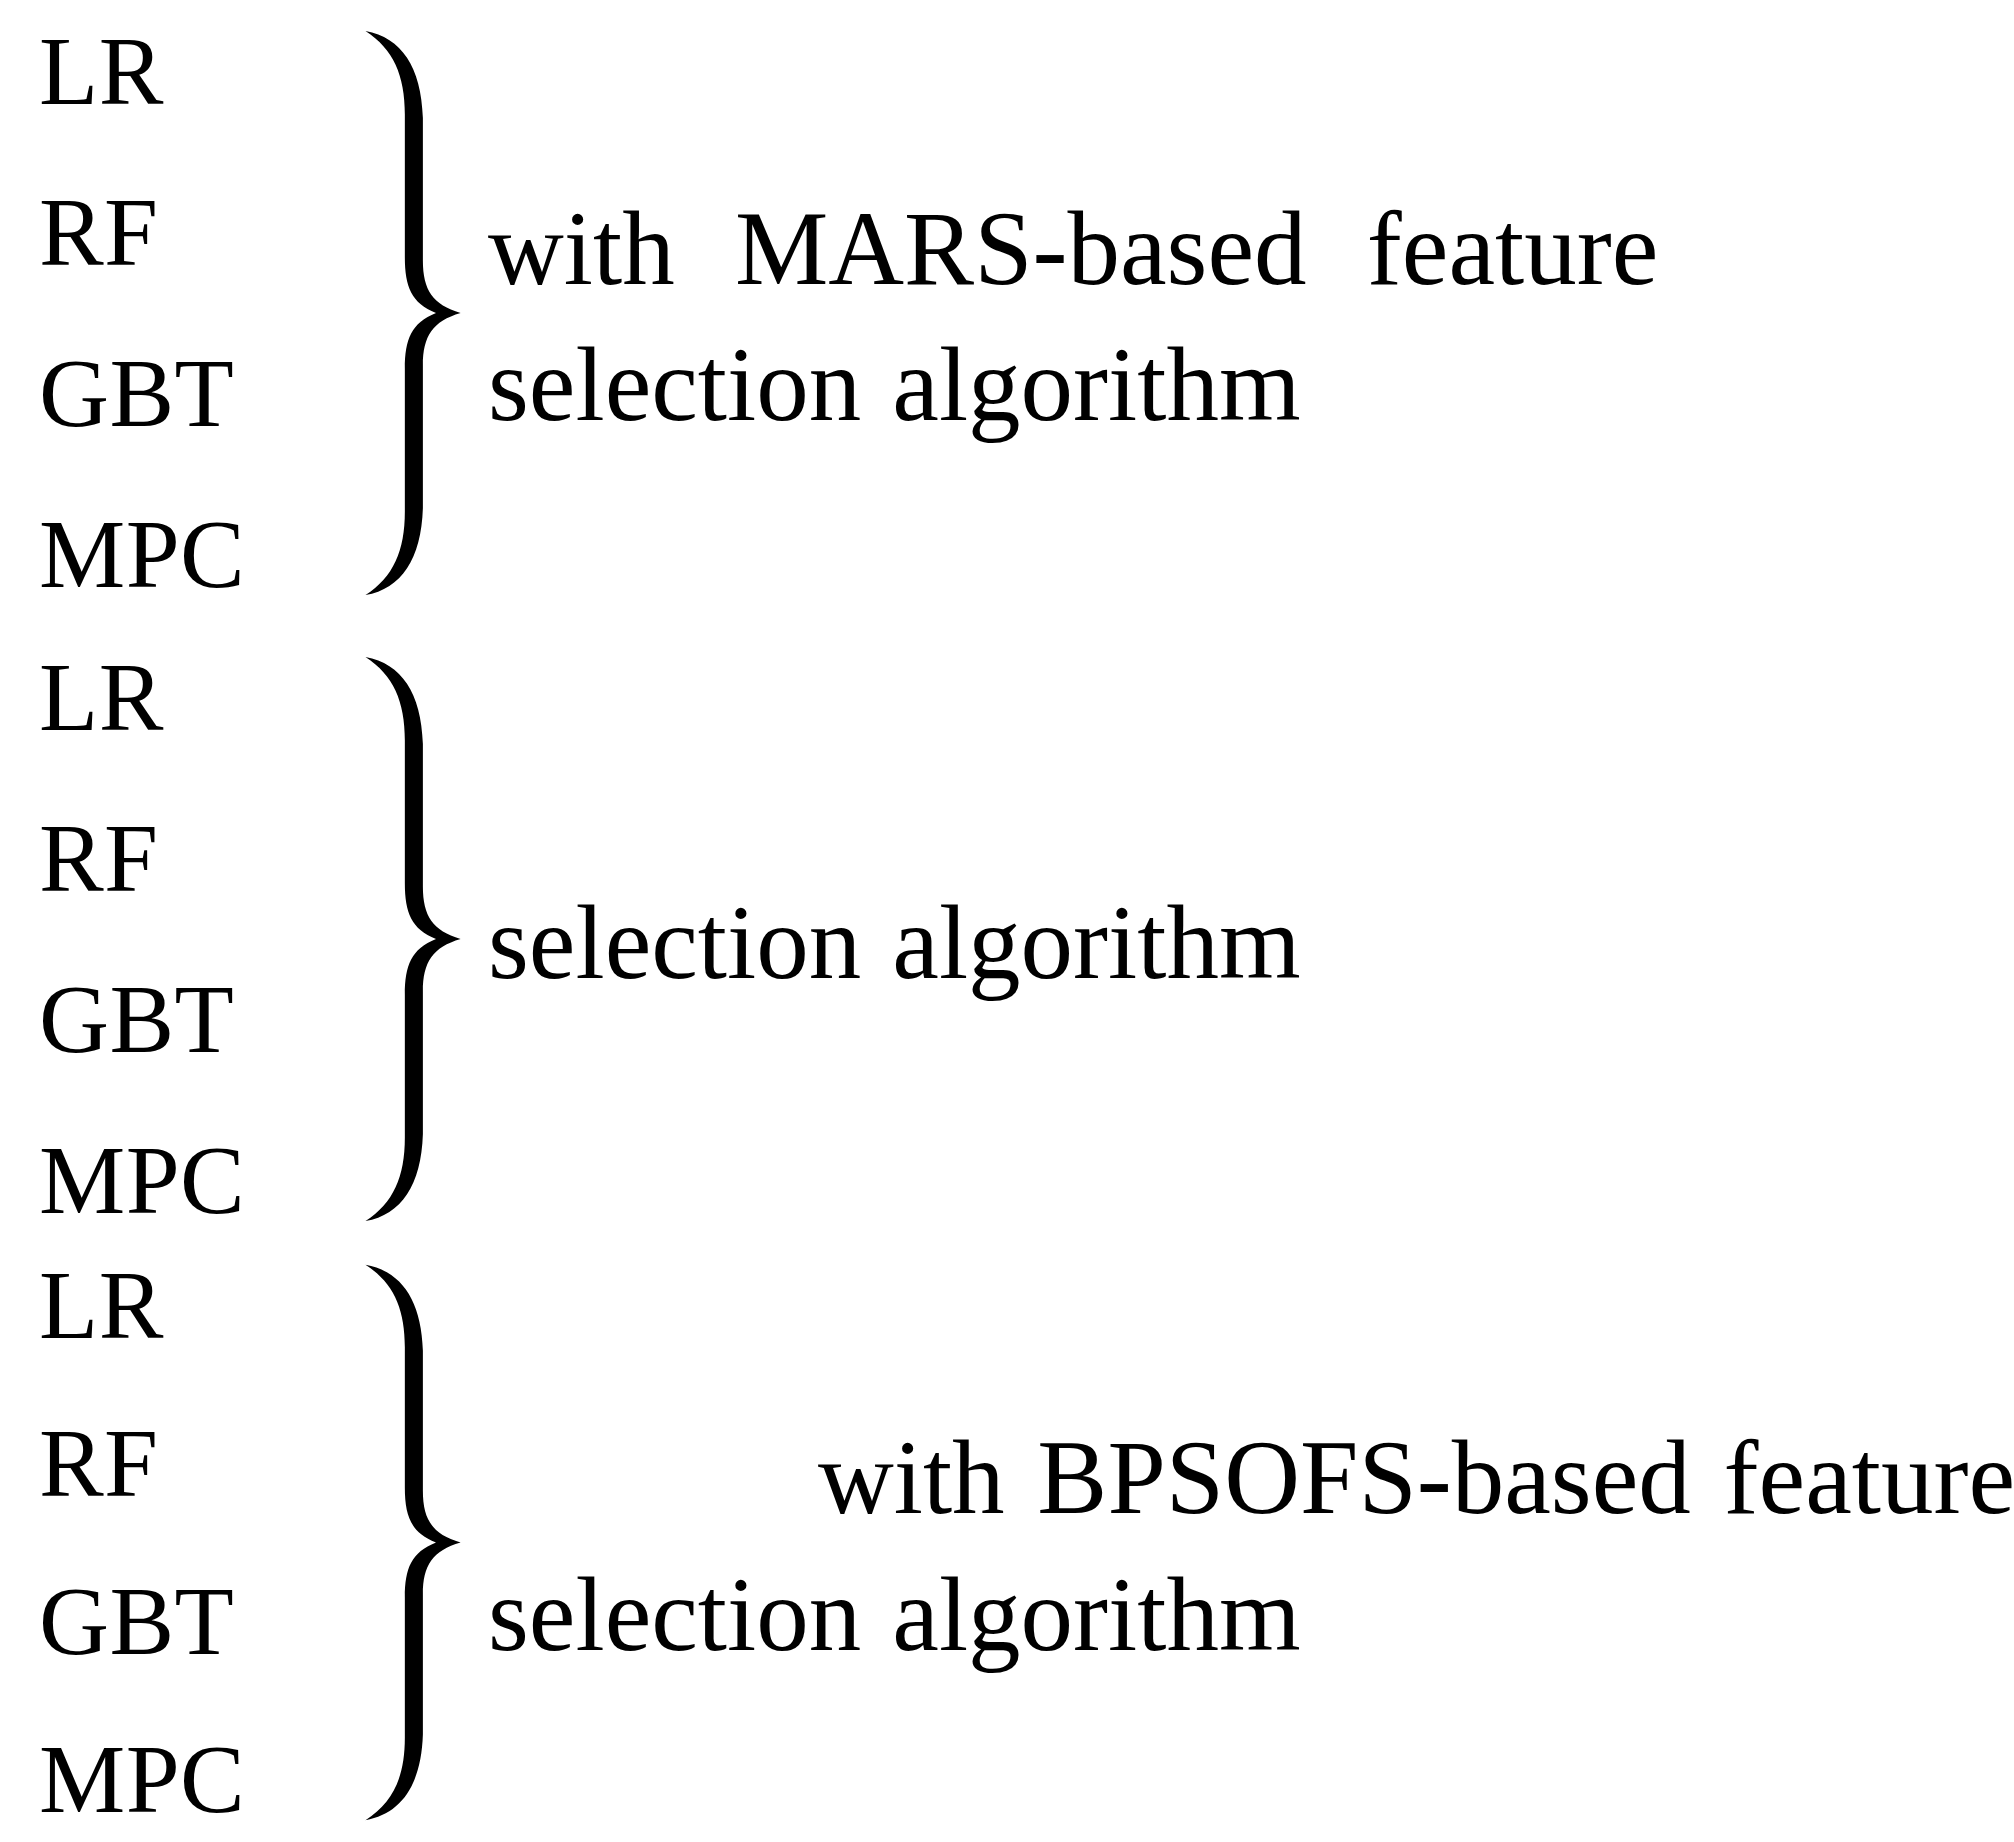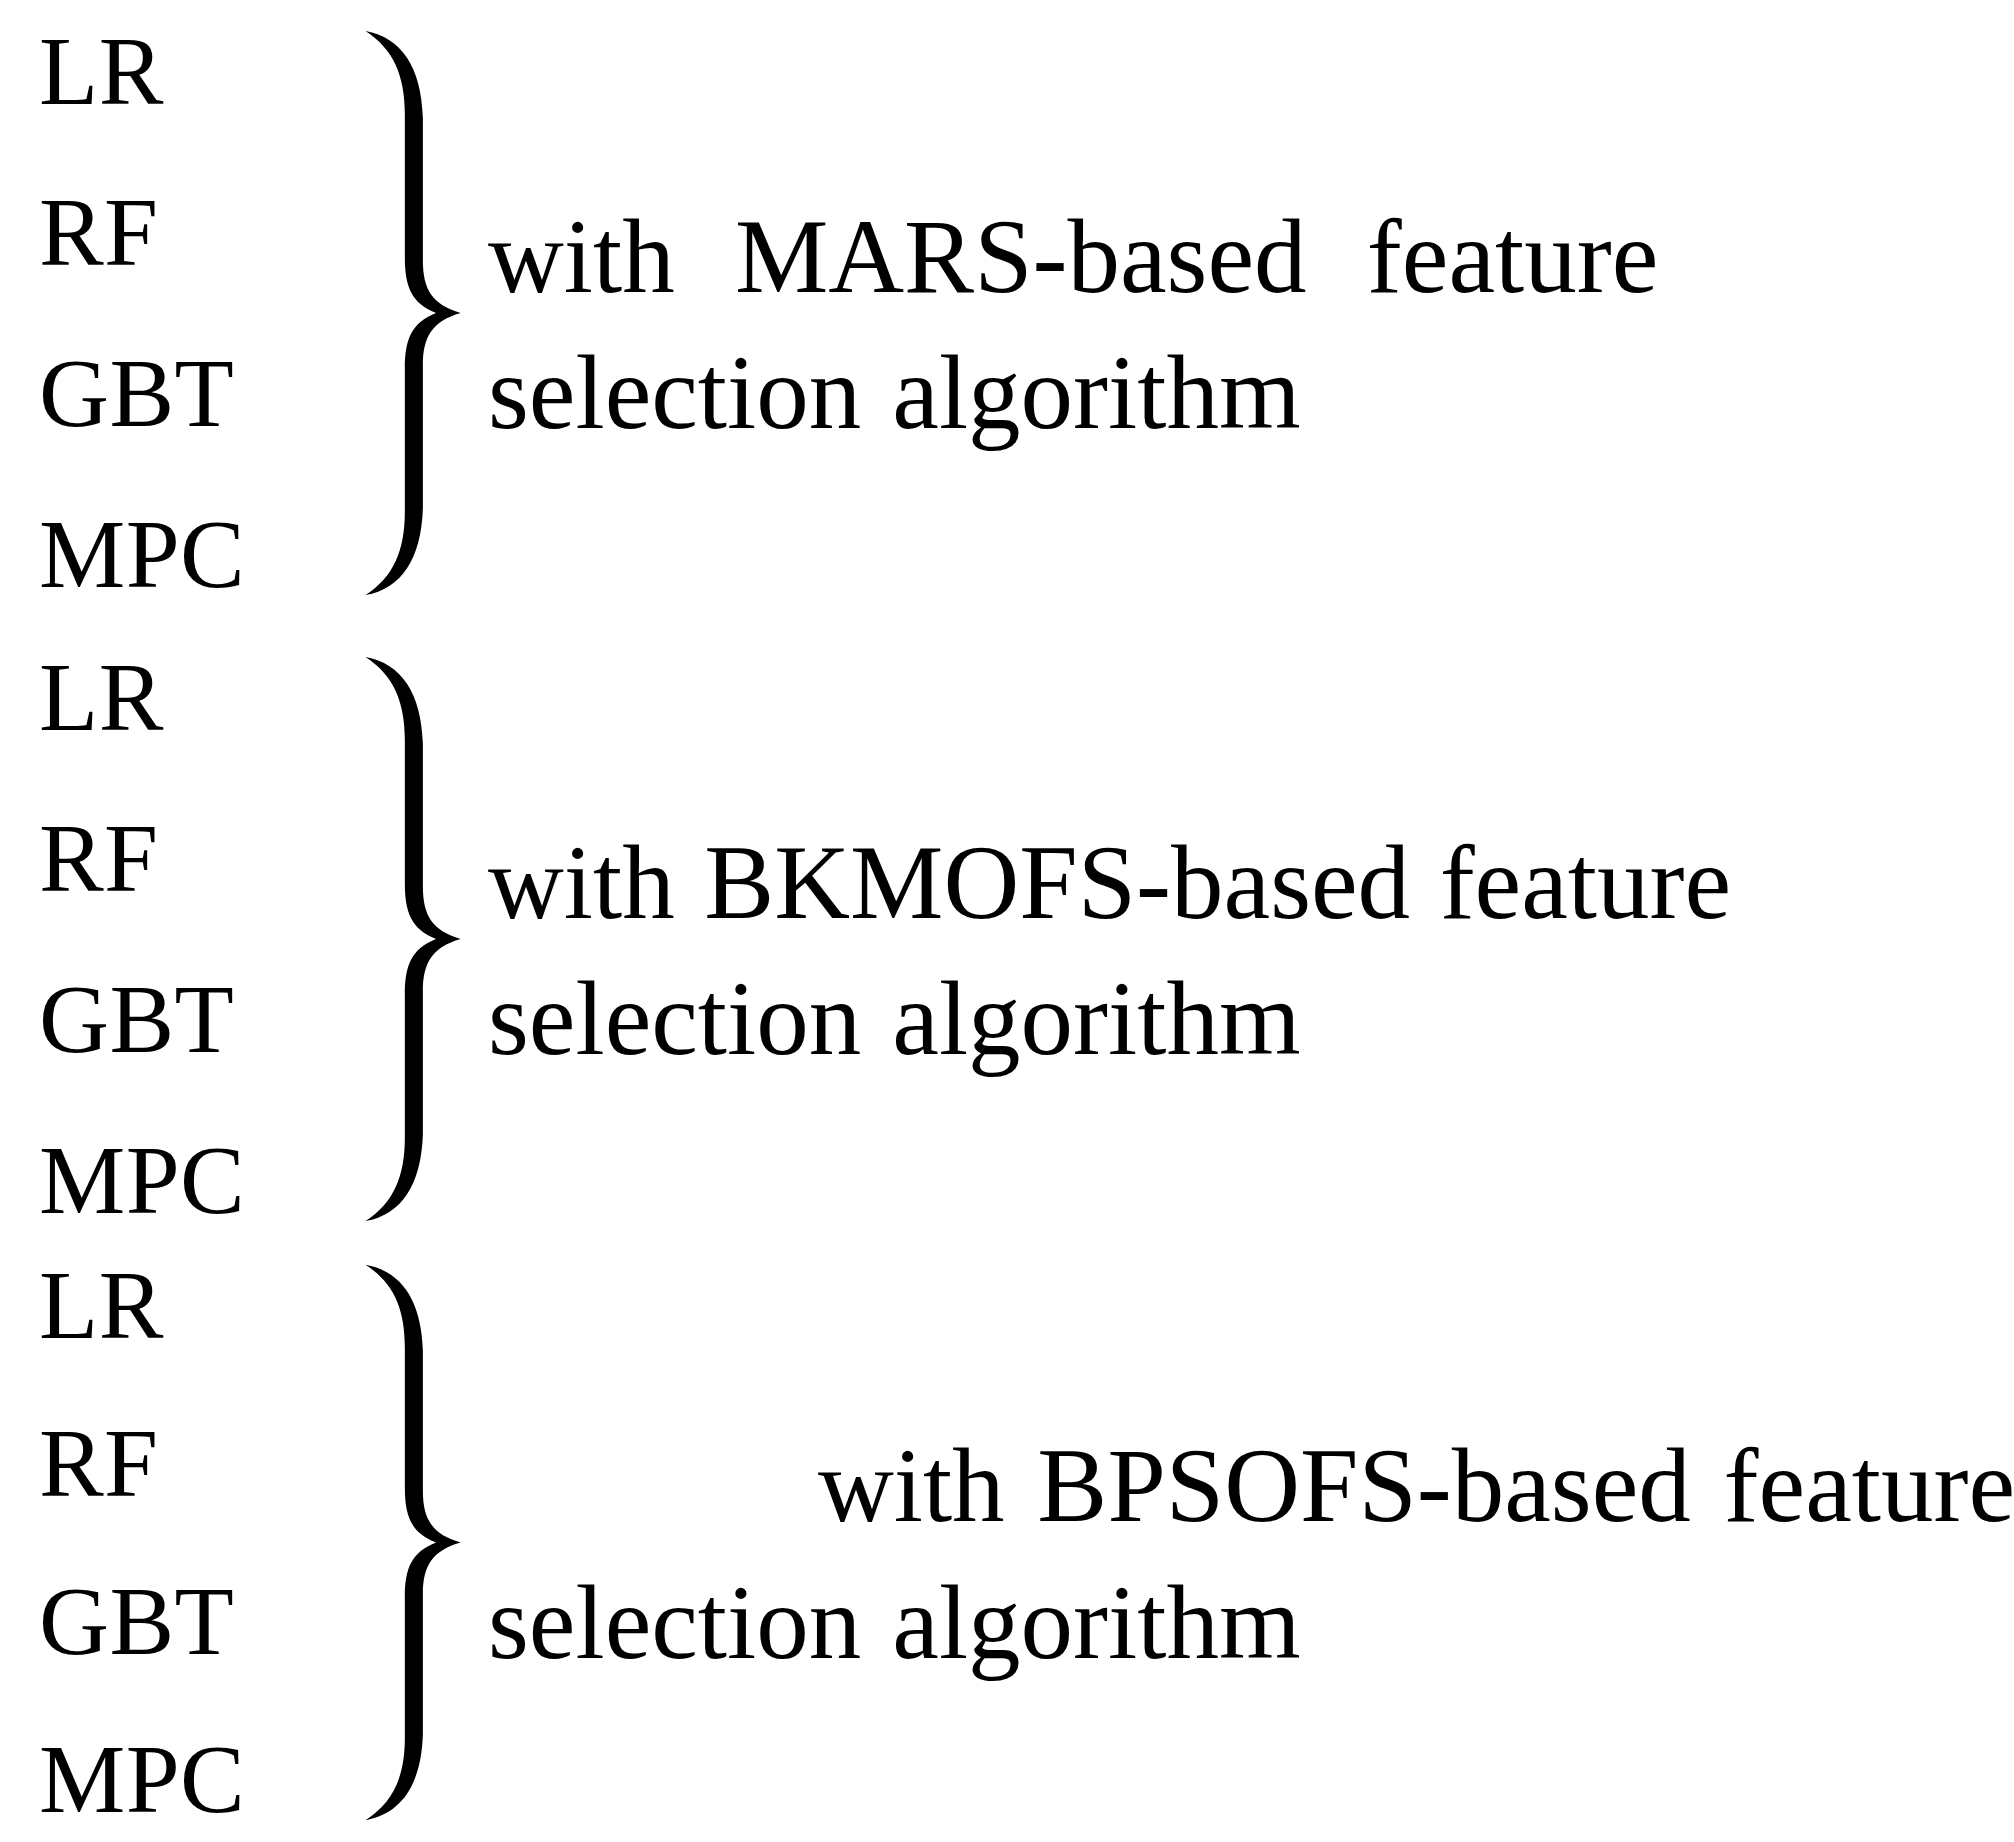--- a/index.html
+++ b/index.html
@@ -69,21 +69,21 @@
   .brace svg {
     display: block;
     width: 100%;
     height: 100%;
   }
 
   
   .desc {
     position: absolute;
     left: 488px;
-    top: 12px;
+    top: 4px;
     right: 0;
     height: 100%;
     display: flex;
     flex-direction: column;
     justify-content: center;
   }
   .desc-line {
     font-size: 105px;
     line-height: 1.30;
     white-space: nowrap;
@@ -159,21 +159,20 @@
           L 62 418
           C 62 382, 70 362, 100 350
           C 70 338, 62 318, 62 282
           L 62 108
           C 62 60, 48 28, 14 6
           Z"></path>
       </svg>
     </div>
 
     <div class="desc desc-2">
-      <div class="desc-line desc-line-a">with BKMOFS-based feature</div>
       <div class="desc-line desc-line-b">selection algorithm</div>
     </div>
 
   </div>
 
   <div class="group group-3">
 
     <div class="labels">
       <span class="label">LR</span>
       <span class="label">RF</span>

